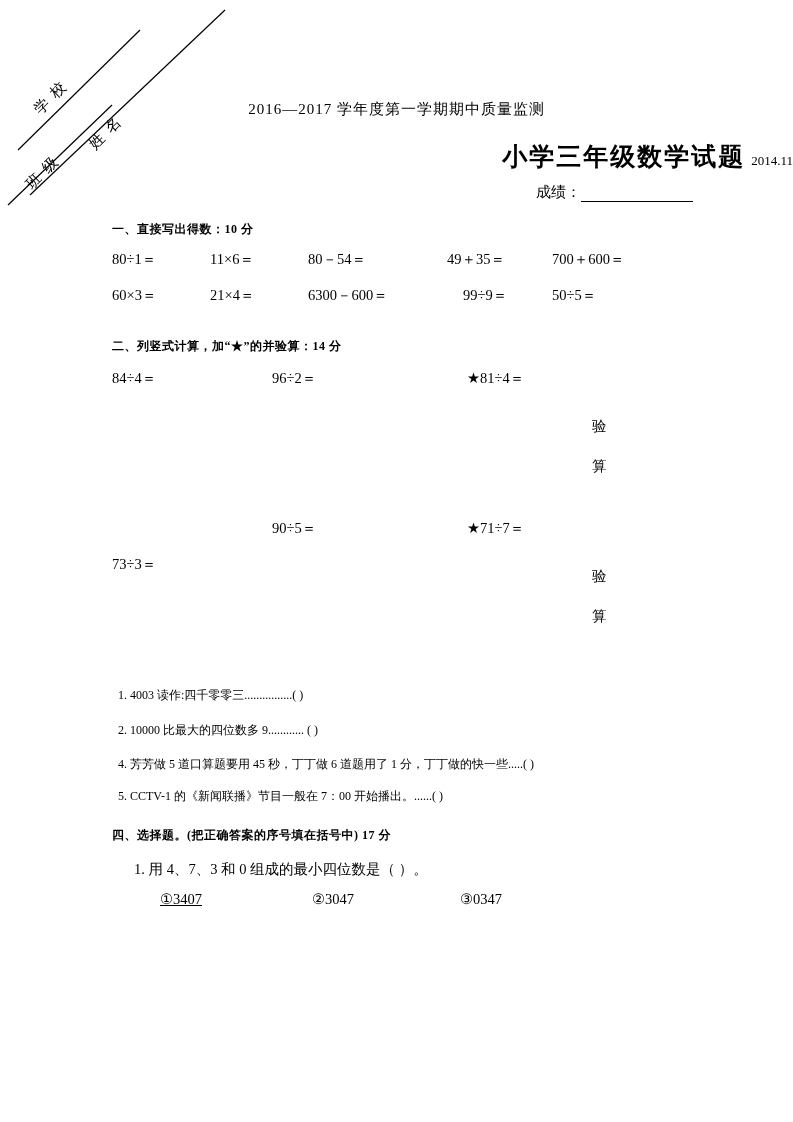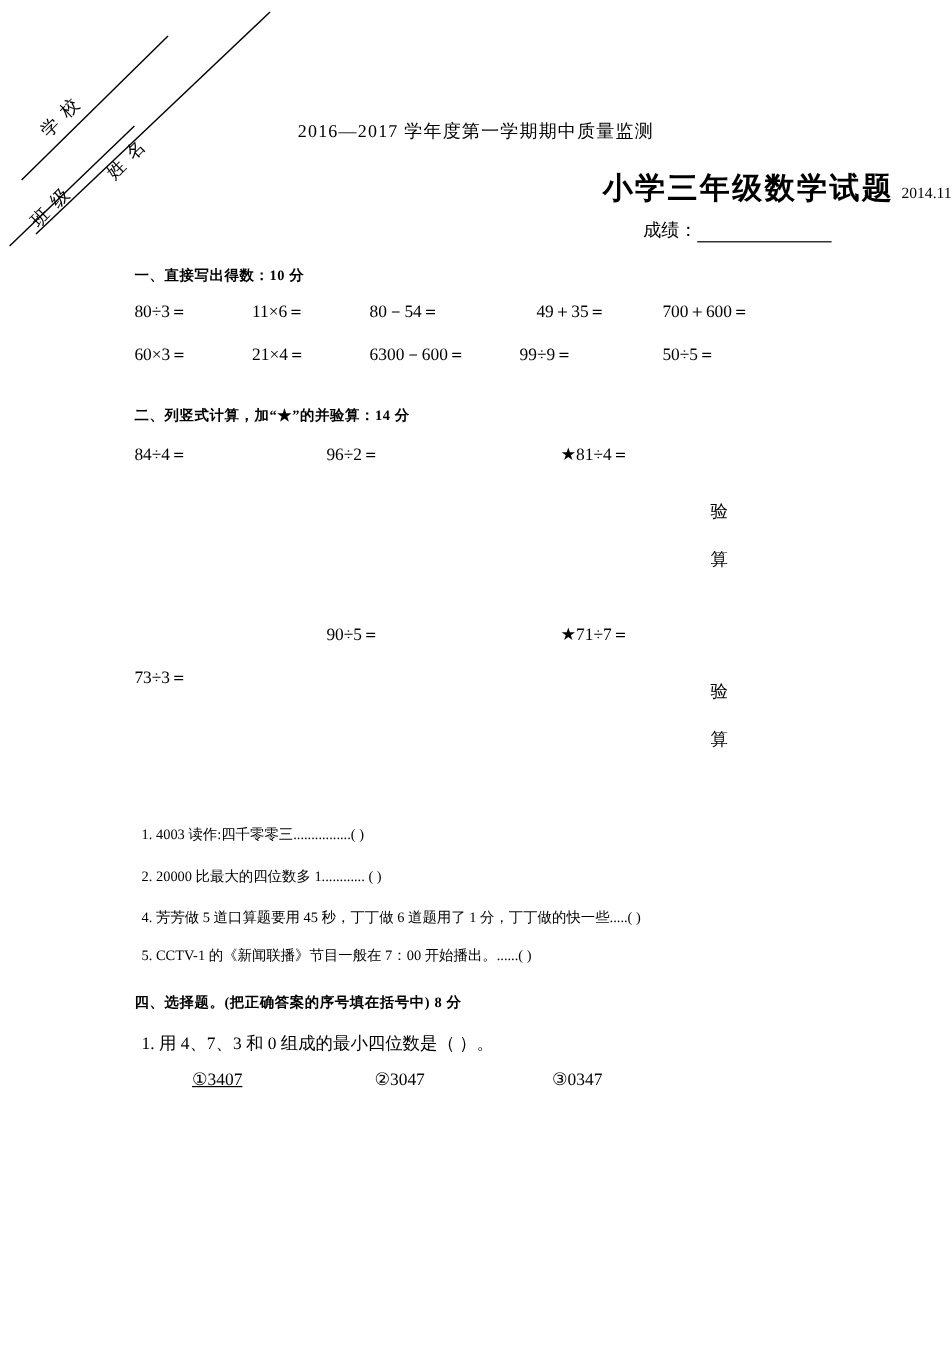--- a/index.html
+++ b/index.html
@@ -159,31 +159,31 @@
     <span class="title-main">小学三年级数学试题</span><span class="title-date">2014.11</span>
   </div>
   <div class="score-row">
     <span>成绩：</span><span class="score-line"></span>
   </div>
 
   <div class="content">
 
     <div class="sec-head">一、直接写出得数：10 分</div>
     <div class="row" style="margin-top:12px;">
-      <span class="cell" style="left:0px;">80÷3＝</span>
+      <span class="cell" style="left:0px;">80÷1＝</span>
       <span class="cell" style="left:98px;">11×6＝</span>
       <span class="cell" style="left:196px;">80－54＝</span>
       <span class="cell" style="left:335px;">49＋35＝</span>
       <span class="cell" style="left:440px;">700＋600＝</span>
     </div>
     <div class="row">
       <span class="cell" style="left:0px;">60×3＝</span>
       <span class="cell" style="left:98px;">21×4＝</span>
       <span class="cell" style="left:196px;">6300－600＝</span>
-      <span class="cell" style="left:321px;">99÷9＝</span>
+      <span class="cell" style="left:351px;">99÷9＝</span>
       <span class="cell" style="left:440px;">50÷5＝</span>
     </div>
 
     <div class="sec-head">二、列竖式计算，加“★”的并验算：14 分</div>
 
     <div style="position:relative; height:150px; margin-top:14px;">
       <span class="cell" style="left:0px;   top:0px;">84÷4＝</span>
       <span class="cell" style="left:160px; top:0px;">96÷2＝</span>
       <span class="cell" style="left:355px; top:0px;">★81÷4＝</span>
       <span class="vert" style="left:480px; top:48px;">验</span>
@@ -192,26 +192,26 @@
 
     <div style="position:relative; height:150px;">
       <span class="cell" style="left:0px;   top:0px;margin-top:36px;">73÷3＝</span>
       <span class="cell" style="left:160px; top:0px;">90÷5＝</span>
       <span class="cell" style="left:355px; top:0px;">★71÷7＝</span>
       <span class="vert" style="left:480px; top:48px;">验</span>
       <span class="vert" style="left:480px; top:88px;">算</span>
     </div>
 
     <div class="tf-line" style="margin-left:6px;">1. 4003 读作:四千零零三................(              )</div>
-    <div class="tf-line" style="margin-left:6px;">2. 20000 比最大的四位数多 1............ (              )</div>
+    <div class="tf-line" style="margin-left:6px;">2. 10000 比最大的四位数多 9............ (              )</div>
     <div class="tf-line wrap" style="margin-left:6px; margin-top:14px; margin-right:-6px;">4. 芳芳做 5 道口算题要用 45 秒，丁丁做 6 道题用了 1 分，丁丁做的快一些.....(    )</div>
     <div class="tf-line" style="margin-left:6px; margin-top:12px;">5. CCTV-1 的《新闻联播》节目一般在 7：00 开始播出。......(     )</div>
 
-    <div class="sec-head" style="margin-top:22px;">四、选择题。(把正确答案的序号填在括号中) 8 分</div>
-    <div class="choice-q" style="margin-left:6px;">1. 用 4、7、3 和 0 组成的最小四位数是（      ）。</div>
+    <div class="sec-head" style="margin-top:22px;">四、选择题。(把正确答案的序号填在括号中) 17 分</div>
+    <div class="choice-q" style="margin-left:22px;">1. 用 4、7、3 和 0 组成的最小四位数是（      ）。</div>
     <div class="choice-opts">
       <span class="opt" style="left:48px;text-decoration:underline;">①3407</span>
       <span class="opt" style="left:200px;text-align:center;">②3047</span>
       <span class="opt" style="left:348px;">③0347</span>
     </div>
 
   </div>
 </div>
 
 </body></html>

